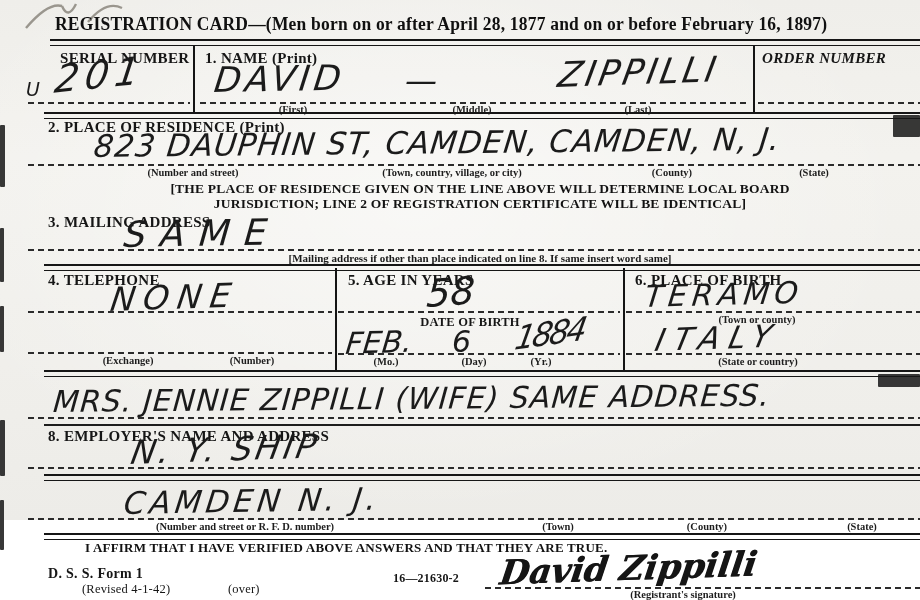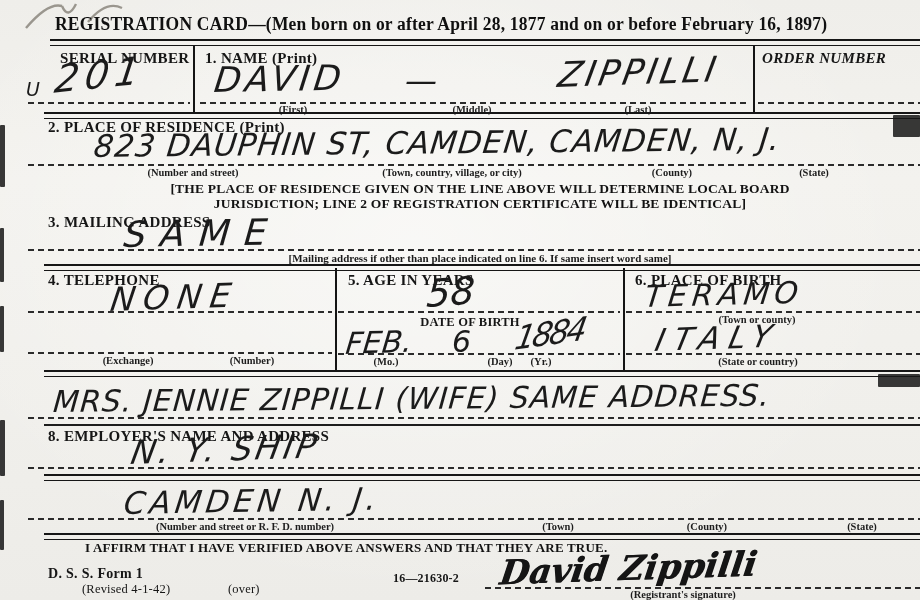--- a/index.html
+++ b/index.html
@@ -1,18 +1,18 @@
 <!DOCTYPE html>
 <html><head>
 <meta charset="utf-8">
 <style>
   html,body{margin:0;padding:0;}
   body{width:920px;height:600px;overflow:hidden;}
   #card{
-    position:relative;width:920px;height:600px;
+    position:relative;width:920px;height:520px;
     background:
       radial-gradient(ellipse at 45% 40%, rgba(255,255,255,.5), rgba(0,0,0,0) 70%),
       linear-gradient(180deg,#efeeea 0%,#f3f2ee 30%,#f0efeb 70%,#edecE8 100%),
       #f1f0ec;
     font-family:"Liberation Serif", serif;
     color:#141414;
   }
   .abs{position:absolute;}
   
   .lbl{font-weight:700;font-size:15px;letter-spacing:.3px;white-space:nowrap;color:#161616;}
@@ -85,21 +85,21 @@
   <div class="abs sub" style="left:193px;top:167px;">(Number and street)</div>
   <div class="abs sub" style="left:452px;top:167px;">(Town, country, village, or city)</div>
   <div class="abs sub" style="left:672px;top:167px;">(County)</div>
   <div class="abs sub" style="left:814px;top:167px;">(State)</div>
   <div class="abs note" style="left:480px;top:181px;transform:translateX(-50%);">[THE PLACE OF RESIDENCE GIVEN ON THE LINE ABOVE WILL DETERMINE LOCAL BOARD</div>
   <div class="abs note" style="left:480px;top:196px;transform:translateX(-50%);">JURISDICTION; LINE 2 OF REGISTRATION CERTIFICATE WILL BE IDENTICAL]</div>
 
   <div class="abs lbl" style="left:48px;top:214px;">3. MAILING ADDRESS</div>
   <div class="abs hand" style="left:122px;top:214px;font-size:36px;letter-spacing:14px;transform:rotate(-1deg) skewX(-6deg);">SAME</div>
   <div class="abs dotline" style="left:28px;top:249px;width:892px;"></div>
-  <div class="abs note-sm" style="left:480px;top:252px;transform:translateX(-50%);">[Mailing address if other than place indicated on line 6.   If same insert word same]</div>
+  <div class="abs note-sm" style="left:480px;top:252px;transform:translateX(-50%);">[Mailing address if other than place indicated on line 8.   If same insert word same]</div>
   <div class="abs dbl" style="left:44px;top:264px;width:876px;"></div>
 
   <div class="abs vline" style="left:335px;top:268px;height:103px;"></div>
   <div class="abs vline" style="left:623px;top:268px;height:103px;"></div>
 
   <div class="abs lbl" style="left:48px;top:272px;">4. TELEPHONE</div>
   <div class="abs hand" style="left:108px;top:280px;font-size:33px;letter-spacing:8px;transform:rotate(-2deg) skewX(-10deg);">NONE</div>
   <div class="abs dotline" style="left:28px;top:311px;width:304px;"></div>
   <div class="abs dotline" style="left:28px;top:352px;width:304px;"></div>
   <div class="abs sub" style="left:128px;top:355px;">(Exchange)</div>
@@ -107,21 +107,21 @@
 
   <div class="abs lbl" style="left:348px;top:272px;">5. AGE IN YEARS</div>
   <div class="abs hand" style="left:425px;top:272px;font-size:38px;transform:rotate(-4deg) skewX(-8deg);">58</div>
   <div class="abs dotline" style="left:338px;top:311px;width:282px;"></div>
   <div class="abs lbl-sm" style="left:470px;top:315px;transform:translateX(-50%);">DATE OF BIRTH</div>
   <div class="abs hand" style="left:344px;top:326px;font-size:30px;transform:rotate(-2deg) skewX(-8deg);">FEB.</div>
   <div class="abs hand" style="left:452px;top:324px;font-size:30px;">6</div>
   <div class="abs hand" style="left:512px;top:320px;font-size:32px;letter-spacing:-3px;transform:rotate(-8deg) skewX(-18deg);">1884</div>
   <div class="abs dotline" style="left:338px;top:353px;width:282px;"></div>
   <div class="abs sub" style="left:374px;top:356px;padding-left:24px;">(Mo.)</div>
-  <div class="abs sub" style="left:488px;top:356px;padding-left:24px;">(Day)</div>
+  <div class="abs sub" style="left:462px;top:356px;padding-left:24px;">(Day)</div>
   <div class="abs sub" style="left:541px;top:356px;">(Yr.)</div>
 
   <div class="abs lbl" style="left:635px;top:272px;">6. PLACE OF BIRTH</div>
   <div class="abs hand" style="left:643px;top:279px;font-size:30px;letter-spacing:5px;transform:rotate(-1.5deg) skewX(-8deg);">TERAMO</div>
   <div class="abs dotline" style="left:626px;top:311px;width:294px;"></div>
   <div class="abs sub" style="left:757px;top:314px;">(Town or county)</div>
   <div class="abs hand" style="left:652px;top:322px;font-size:31px;letter-spacing:9px;transform:rotate(-2deg) skewX(-14deg);">ITALY</div>
   <div class="abs dotline" style="left:626px;top:353px;width:294px;"></div>
   <div class="abs sub" style="left:758px;top:356px;">(State or country)</div>
 

